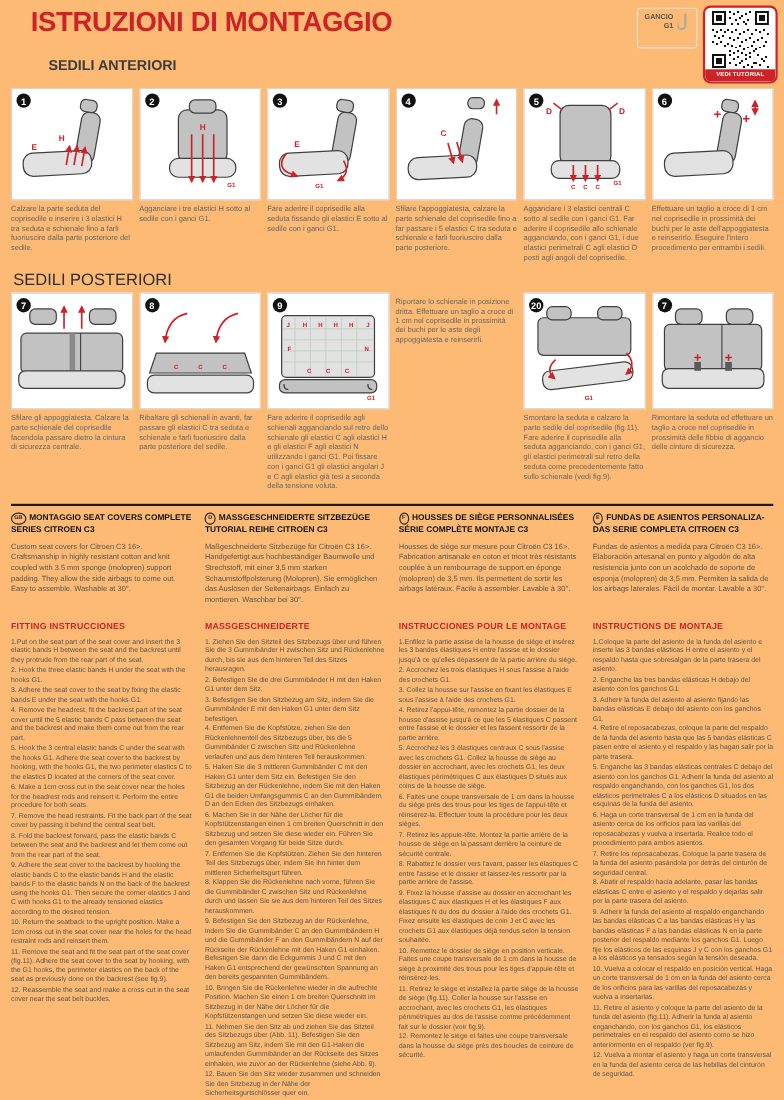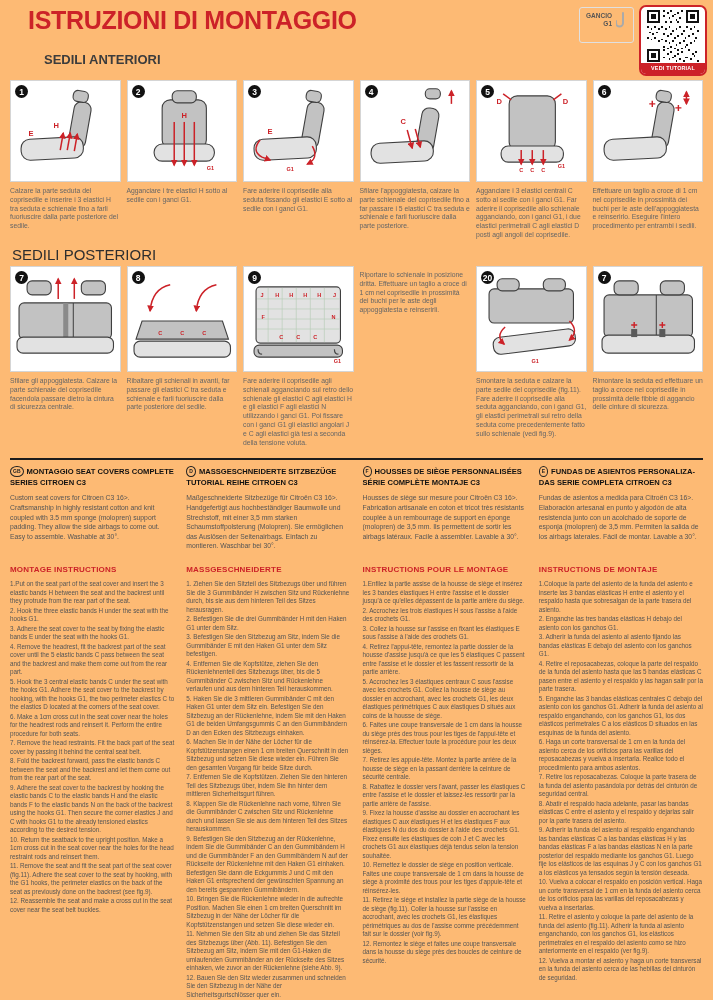--- a/index.html
+++ b/index.html
@@ -311,21 +311,21 @@
     </figure>
   </div>
 
   <div class="rule"></div>
 
   <div class="cols">
 
     <section class="col">
       <h3 class="col-title"><span class="lang-circle">GB</span><span>MONTAGGIO SEAT COVERS COMPLETE SERIES CITROEN C3</span></h3>
       <p class="intro">Custom seat covers for Citroen C3 16&gt;. Craftsmanship in highly resistant cotton and knit coupled with 3.5 mm sponge (molopren) support padding. They allow the side airbags to come out. Easy to assemble. Washable at 30°.</p>
-      <h4 class="col-sec">MONTAGE INSTRUCTIONS</h4>
+      <h4 class="col-sec">FITTING INSTRUCCIONES</h4>
       <div class="steps">
           <p>1.Put on the seat part of the seat cover and insert the 3 elastic bands H between the seat and the backrest until they protrude from the rear part of the seat.</p>
           <p>2. Hook the three elastic bands H under the seat with the hooks G1.</p>
           <p>3. Adhere the seat cover to the seat by fixing the elastic bands E under the seat with the hooks G1.</p>
           <p>4. Remove the headrest, fit the backrest part of the seat cover until the 5 elastic bands C pass between the seat and the backrest and make them come out from the rear part.</p>
           <p>5. Hook the 3 central elastic bands C under the seat with the hooks G1. Adhere the seat cover to the backrest by hooking, with the hooks G1, the two perimeter elastics C to the elastics D located at the corners of the seat cover.</p>
           <p>6. Make a 1cm cross cut in the seat cover near the holes for the headrest rods and reinsert it. Perform the entire procedure for both seats.</p>
           <p>7. Remove the head restraints. Fit the back part of the seat cover by passing it behind the central seat belt.</p>
           <p>8. Fold the backrest forward, pass the elastic bands C between the seat and the backrest and let them come out from the rear part of the seat.</p>
           <p>9. Adhere the seat cover to the backrest by hooking the elastic bands C to the elastic bands H and the elastic bands F to the elastic bands N on the back of the backrest using the hooks G1. Then secure the corner elastics J and C with hooks G1 to the already tensioned elastics according to the desired tension.</p>
@@ -351,21 +351,21 @@
           <p>9. Befestigen Sie den Sitzbezug an der Rückenlehne, indem Sie die Gummibänder C an den Gummibändern H und die Gummibänder F an den Gummibändern N auf der Rückseite der Rückenlehne mit den Haken G1 einhaken. Befestigen Sie dann die Eckgummis J und C mit den Haken G1 entsprechend der gewünschten Spannung an den bereits gespannten Gummibändern.</p>
           <p>10. Bringen Sie die Rückenlehne wieder in die aufrechte Position. Machen Sie einen 1 cm breiten Querschnitt im Sitzbezug in der Nähe der Löcher für die Kopfstützenstangen und setzen Sie diese wieder ein.</p>
           <p>11. Nehmen Sie den Sitz ab und ziehen Sie das Sitzteil des Sitzbezugs über (Abb. 11). Befestigen Sie den Sitzbezug am Sitz, indem Sie mit den G1-Haken die umlaufenden Gummibänder an der Rückseite des Sitzes einhaken, wie zuvor an der Rückenlehne (siehe Abb. 9).</p>
           <p>12. Bauen Sie den Sitz wieder zusammen und schneiden Sie den Sitzbezug in der Nähe der Sicherheitsgurtschlösser quer ein.</p>
         </div>
     </section>
 
     <section class="col">
       <h3 class="col-title"><span class="lang-circle">F</span><span>HOUSSES DE SIÈGE PERSONNALISÉES SÉRIE COMPLÈTE MONTAJE C3</span></h3>
       <p class="intro">Housses de siège sur mesure pour Citroën C3 16&gt;. Fabrication artisanale en coton et tricot très résistants couplée à un rembourrage de support en éponge (molopren) de 3,5 mm. Ils permettent de sortir les airbags latéraux. Facile à assembler. Lavable à 30°.</p>
-      <h4 class="col-sec">INSTRUCTIONS POUR LE MONTAGE</h4>
+      <h4 class="col-sec">INSTRUCCIONES POUR LE MONTAGE</h4>
       <div class="steps">
           <p>1.Enfilez la partie assise de la housse de siège et insérez les 3 bandes élastiques H entre l'assise et le dossier jusqu'à ce qu'elles dépassent de la partie arrière du siège.</p>
           <p>2. Accrochez les trois élastiques H sous l'assise à l'aide des crochets G1.</p>
           <p>3. Collez la housse sur l'assise en fixant les élastiques E sous l'assise à l'aide des crochets G1.</p>
           <p>4. Retirez l'appui-tête, remontez la partie dossier de la housse d'assise jusqu'à ce que les 5 élastiques C passent entre l'assise et le dossier et les fassent ressortir de la partie arrière.</p>
           <p>5. Accrochez les 3 élastiques centraux C sous l'assise avec les crochets G1. Collez la housse de siège au dossier en accrochant, avec les crochets G1, les deux élastiques périmétriques C aux élastiques D situés aux coins de la housse de siège.</p>
           <p>6. Faites une coupe transversale de 1 cm dans la housse du siège près des trous pour les tiges de l'appui-tête et réinsérez-la. Effectuer toute la procédure pour les deux sièges.</p>
           <p>7. Retirez les appuie-tête. Montez la partie arrière de la housse de siège en la passant derrière la ceinture de sécurité centrale.</p>
           <p>8. Rabattez le dossier vers l'avant, passer les élastiques C entre l'assise et le dossier et laissez-les ressortir par la partie arrière de l'assise.</p>
           <p>9. Fixez la housse d'assise au dossier en accrochant les élastiques C aux élastiques H et les élastiques F aux élastiques N du dos du dossier à l'aide des crochets G1. Fixez ensuite les élastiques de coin J et C avec les crochets G1 aux élastiques déjà tendus selon la tension souhaitée.</p>

